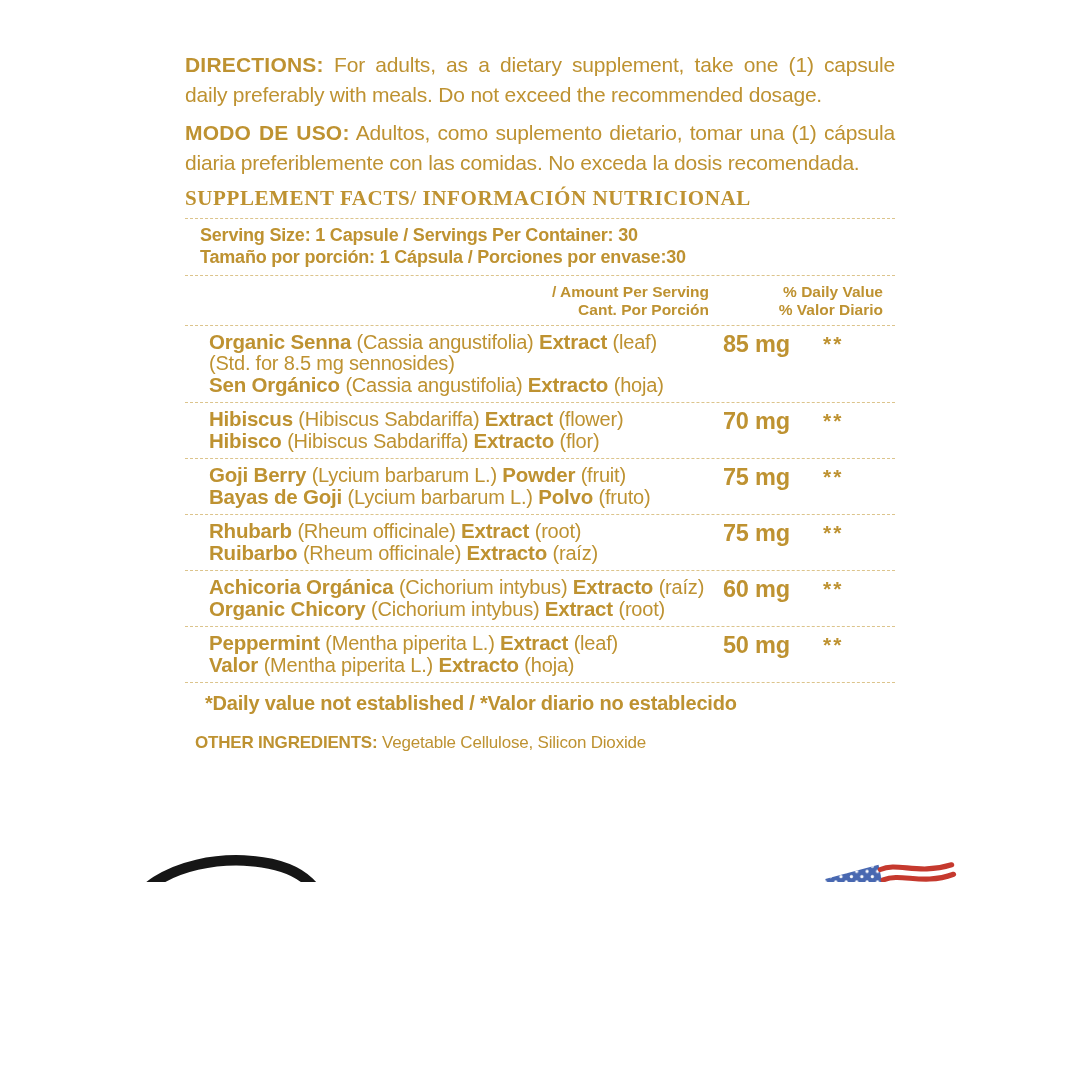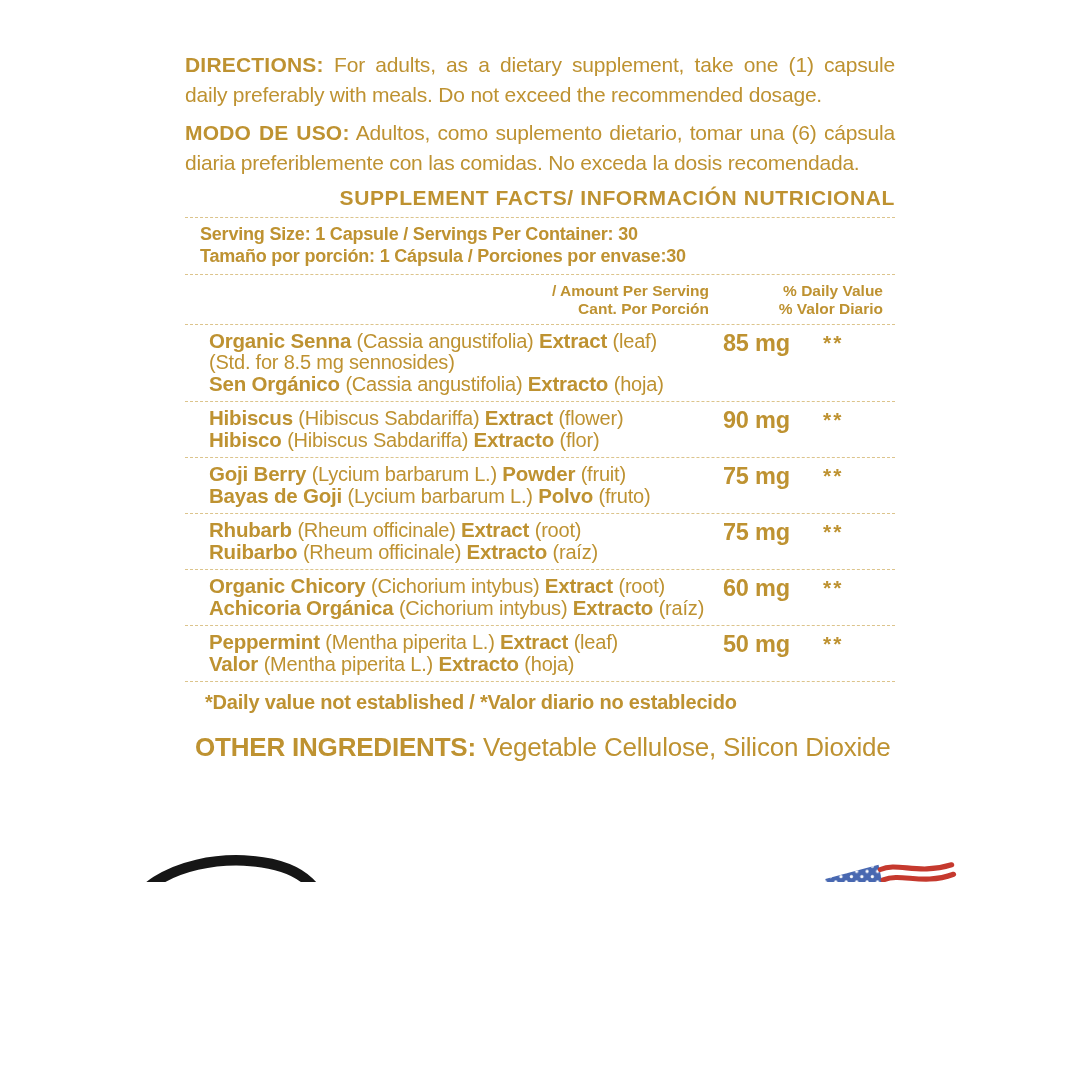--- a/index.html
+++ b/index.html
@@ -6,56 +6,56 @@
   .canvas{
     position:relative;width:1080px;height:882px;background:#ffffff;overflow:hidden;
     font-family:"Liberation Sans",sans-serif;color:#BE9231;
   }
   .content{position:absolute;left:185px;top:50px;width:710px;}
   .para{margin:0 0 8px 0;font-size:21px;line-height:30px;font-weight:500;
         text-align:justify;letter-spacing:-0.2px;}
   .para .plabel{font-weight:800;letter-spacing:0.2px;}
   
   .facts{margin-top:8px;}
-  .facts-title{text-align:right;font-weight:800;font-size:21px;letter-spacing:0.6px;margin-bottom:7px;}
+  .facts-title{text-align:left;font-weight:800;font-size:21px;letter-spacing:0.6px;margin-bottom:7px;font-family:Liberation Serif, serif;}
   .divider{border:none;border-top:1.5px dashed #DCC48C;margin:0;}
   .serving{padding:5px 0 7px 15px;font-weight:700;font-size:18px;line-height:22px;letter-spacing:-0.2px;}
   .colheader{padding:7px 12px 7px 0;border-top:1.5px dashed #DCC48C;border-bottom:1.5px dashed #DCC48C;}
   .hrow{display:flex;justify-content:flex-end;font-weight:800;font-size:15.5px;line-height:17.5px;gap:48px;}
   .hrow .h-dv{width:112px;text-align:right;margin-left:14px;}
   .hrow .h-amt{text-align:right;}
   .frow{display:flex;padding:5px 0 6px 0;border-bottom:1.5px dashed #DCC48C;}
   .fname{width:538px;padding-left:24px;box-sizing:border-box;}
   .fline{font-size:20px;line-height:21px;font-weight:500;letter-spacing:-0.2px;}
   .fline .seg-b{font-weight:800;font-size:20.5px;}
   .famount{width:100px;font-weight:800;font-size:23.5px;line-height:26px;letter-spacing:-0.2px;}
   .fdv{flex:1;font-weight:800;font-size:21px;line-height:26px;letter-spacing:2px;}
   .footnote{padding:9px 0 0 20px;font-weight:600;font-size:20px;letter-spacing:-0.2px;}
-  .other{margin-top:18px;padding-left:10px;font-size:26px;letter-spacing:-0.2px;font-weight:500;}
+  .other{margin-top:18px;padding-left:10px;font-size:17px;letter-spacing:-0.2px;font-weight:500;}
   .other .plabel{font-weight:800;}
   
   .brand-row{position:absolute;left:0;top:846px;width:1080px;height:200px;}
   .logo{position:absolute;left:106px;top:4px;width:240px;}
   .logo-sub{font-style:italic;font-size:21px;color:#4c1d95;margin:-4px 0 0 32px;letter-spacing:0.3px;}
   .product{position:absolute;left:50%;top:44px;transform:translateX(-50%);text-align:center;white-space:nowrap;}
   .product-l1{font-size:35px;font-weight:800;color:#C7C7C7;letter-spacing:3px;line-height:1.0;}
   .product-l2{font-size:39px;font-weight:400;color:#C9992E;letter-spacing:2px;line-height:1.0;margin-top:5px;}
   .flag-wrap{position:absolute;left:812px;top:12px;width:152px;text-align:center;}
   .made-in{font-size:19px;letter-spacing:2.5px;color:#1d1d1d;font-weight:600;margin-top:12px;}
 </style>
 </head>
 <body>
 
 <div class="canvas">
 
   <div class="content">
 
     <p class="para"><span class="plabel">DIRECTIONS:</span><span> For adults, as a dietary supplement, take one (1) capsule daily preferably with meals. Do not exceed the recommended dosage.</span></p>
 
-    <p class="para"><span class="plabel">MODO DE USO:</span><span> Adultos, como suplemento dietario, tomar una (6) cápsula diaria preferiblemente con las comidas. No exceda la dosis recomendada.</span></p>
+    <p class="para"><span class="plabel">MODO DE USO:</span><span> Adultos, como suplemento dietario, tomar una (1) cápsula diaria preferiblemente con las comidas. No exceda la dosis recomendada.</span></p>
 
     <div class="facts">
       <div class="facts-title">SUPPLEMENT FACTS/ INFORMACIÓN NUTRICIONAL</div>
       <hr class="divider">
       <div class="serving">
         <div>Serving Size: 1 Capsule / Servings Per Container: 30</div>
         <div>Tamaño por porción: 1 Cápsula / Porciones por envase:30</div>
       </div>
       <div class="colheader">
         <div class="hrow">
@@ -75,43 +75,43 @@
               <div class="fline"><span class="seg-b">Sen Orgánico </span><span>(Cassia angustifolia) </span><span class="seg-b">Extracto </span><span>(hoja)</span></div>
             </div>
             <div class="famount">85 mg</div>
             <div class="fdv">**</div>
           </div>
           <div class="frow">
             <div class="fname">
               <div class="fline"><span class="seg-b">Hibiscus </span><span>(Hibiscus Sabdariffa) </span><span class="seg-b">Extract </span><span>(flower)</span></div>
               <div class="fline"><span class="seg-b">Hibisco </span><span>(Hibiscus Sabdariffa) </span><span class="seg-b">Extracto </span><span>(flor)</span></div>
             </div>
-            <div class="famount">90 mg</div>
+            <div class="famount">70 mg</div>
             <div class="fdv">**</div>
           </div>
           <div class="frow">
             <div class="fname">
               <div class="fline"><span class="seg-b">Goji Berry </span><span>(Lycium barbarum L.) </span><span class="seg-b">Powder </span><span>(fruit)</span></div>
               <div class="fline"><span class="seg-b">Bayas de Goji </span><span>(Lycium barbarum L.) </span><span class="seg-b">Polvo </span><span>(fruto)</span></div>
             </div>
             <div class="famount">75 mg</div>
             <div class="fdv">**</div>
           </div>
           <div class="frow">
             <div class="fname">
               <div class="fline"><span class="seg-b">Rhubarb </span><span>(Rheum officinale) </span><span class="seg-b">Extract </span><span>(root)</span></div>
               <div class="fline"><span class="seg-b">Ruibarbo </span><span>(Rheum officinale) </span><span class="seg-b">Extracto </span><span>(raíz)</span></div>
             </div>
             <div class="famount">75 mg</div>
             <div class="fdv">**</div>
           </div>
           <div class="frow">
             <div class="fname">
+              <div class="fline"><span class="seg-b">Achicoria Orgánica </span><span>(Cichorium intybus) </span><span class="seg-b">Extracto </span><span>(raíz)</span></div>
               <div class="fline"><span class="seg-b">Organic Chicory </span><span>(Cichorium intybus) </span><span class="seg-b">Extract </span><span>(root)</span></div>
-              <div class="fline"><span class="seg-b">Achicoria Orgánica </span><span>(Cichorium intybus) </span><span class="seg-b">Extracto </span><span>(raíz)</span></div>
             </div>
             <div class="famount">60 mg</div>
             <div class="fdv">**</div>
           </div>
           <div class="frow">
             <div class="fname">
               <div class="fline"><span class="seg-b">Peppermint </span><span>(Mentha piperita L.) </span><span class="seg-b">Extract </span><span>(leaf)</span></div>
               <div class="fline"><span class="seg-b">Valor </span><span>(Mentha piperita L.) </span><span class="seg-b">Extracto </span><span>(hoja)</span></div>
             </div>
             <div class="famount">50 mg</div>

